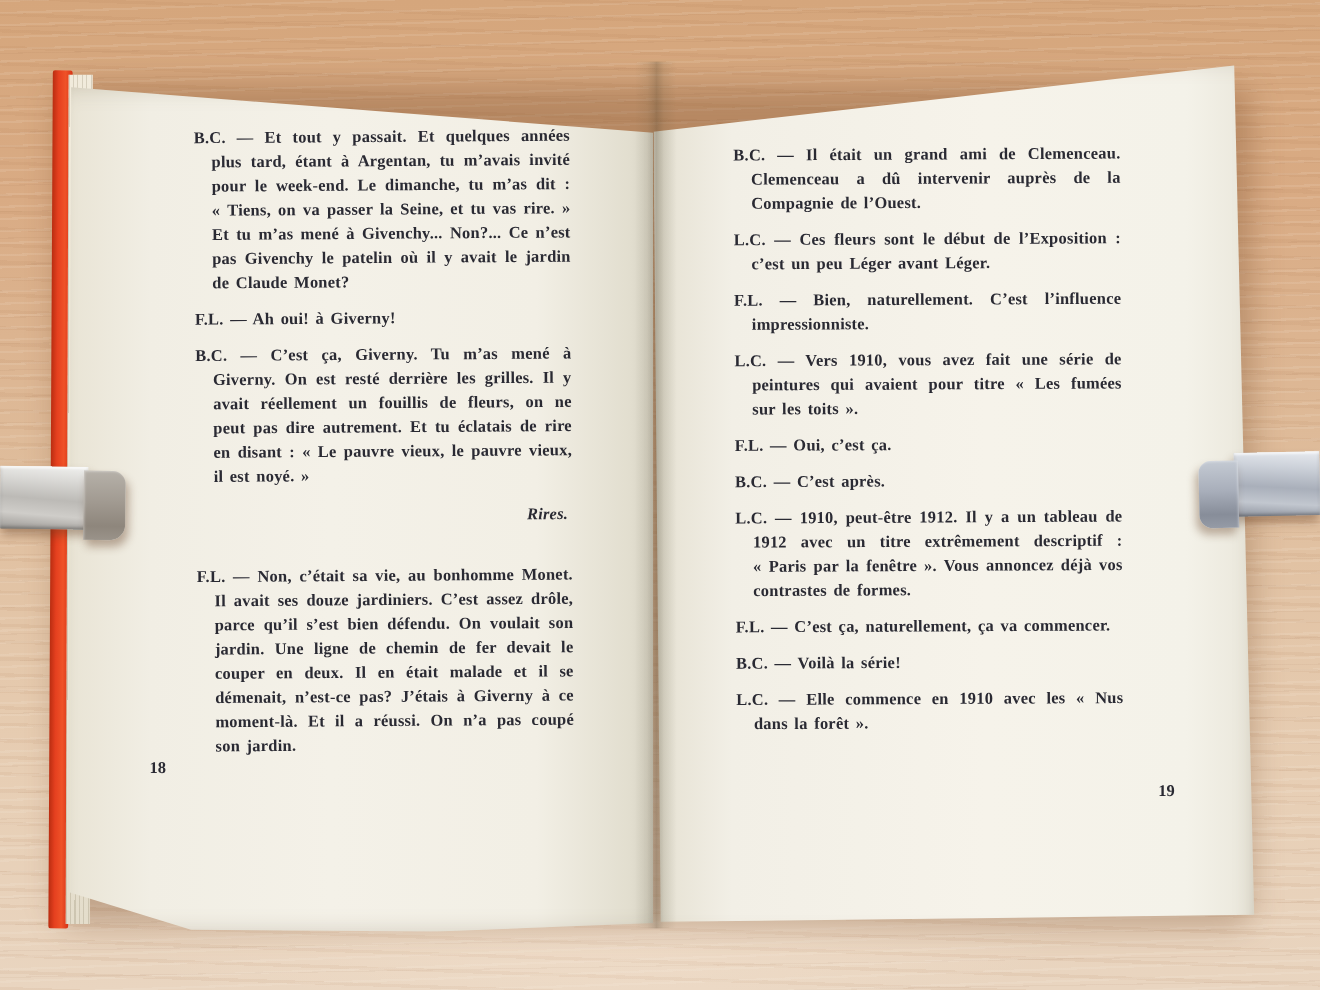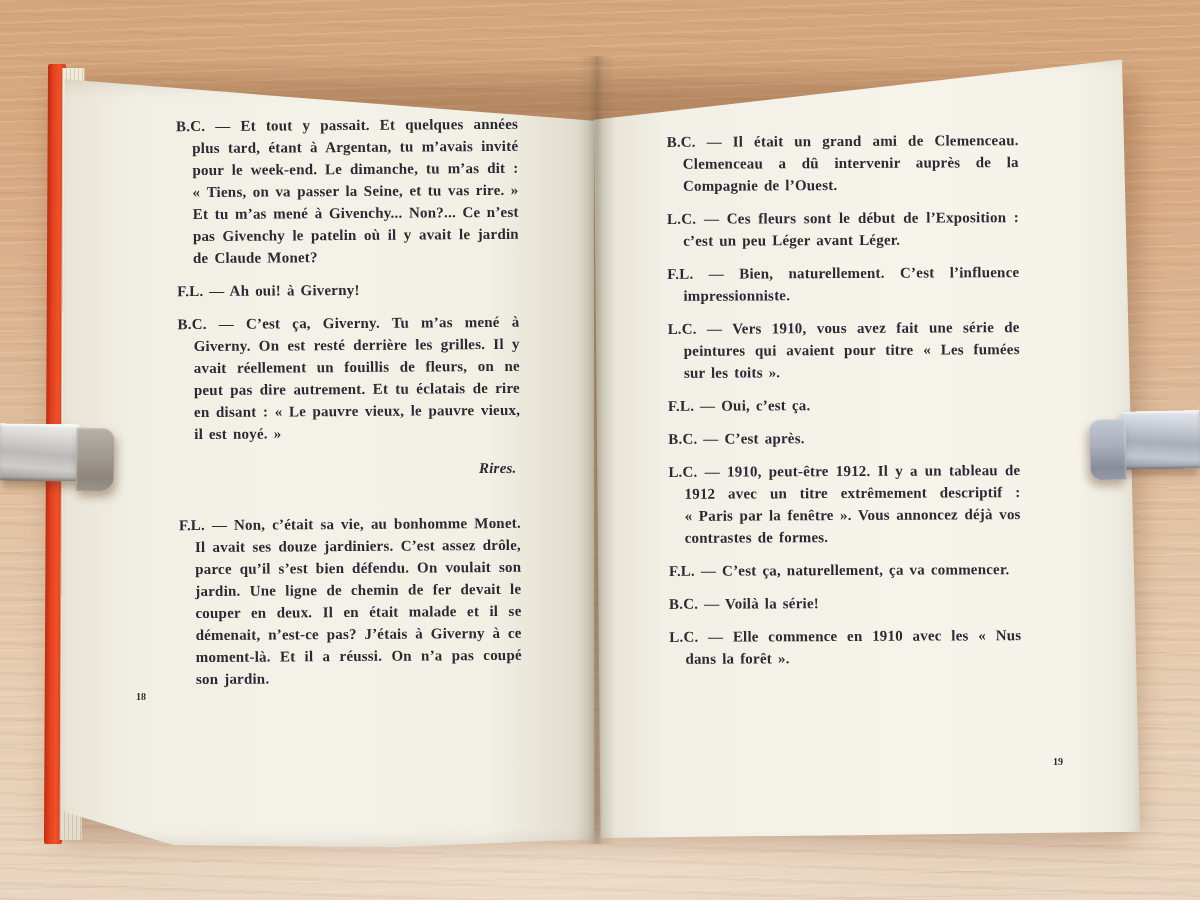--- a/index.html
+++ b/index.html
@@ -59,23 +59,23 @@
   .text-col {
     position:absolute; z-index:10; color:#2a2a33;
     font-size:15px; line-height:22px; font-weight:700;
     text-align:justify; word-spacing:2px; letter-spacing:0.2px;
   }
   .text-left  { left:178px; top:114px; width:342px; transform:rotate(-0.4deg); }
   .text-right { left:668px; top:130px; width:352px; transform:rotate(-0.3deg); }
   .para { margin:0 0 11px 0; padding-left:16px; text-indent:-16px; }
   .para:last-child { margin-bottom:0; }
   .stage { margin:14px 0 33px 0; padding-right:4px; text-align:right; font-style:italic; font-weight:700; }
-  .folio { position:absolute; z-index:10; color:#2a2a33; font-size:10px; font-weight:700; }
+  .folio { position:absolute; z-index:10; color:#2a2a33; font-size:15px; font-weight:700; }
   .folio-left  { left:136px; top:691px; }
-  .folio-right { left:1053px; top:712px;margin-top:44px; }
+  .folio-right { left:1053px; top:712px; }
 
   
   .clip { position:absolute; z-index:50; }
   .clip-left-bar {
     left:0; top:424px; width:80px; height:57px; transform:rotate(0.8deg);
     background:linear-gradient(184deg, #f0f0ee 0%, #dbdad7 22%, #bcbab6 52%, #cfcdc9 75%, #9b9894 100%);
     box-shadow: 2px 6px 9px rgba(95,55,28,0.40), inset 0 2px 2px rgba(255,255,255,0.7), inset 0 -2px 3px rgba(0,0,0,0.25);
   }
   .clip-left-cap {
     left:76px; top:428px; width:38px; height:63px;

